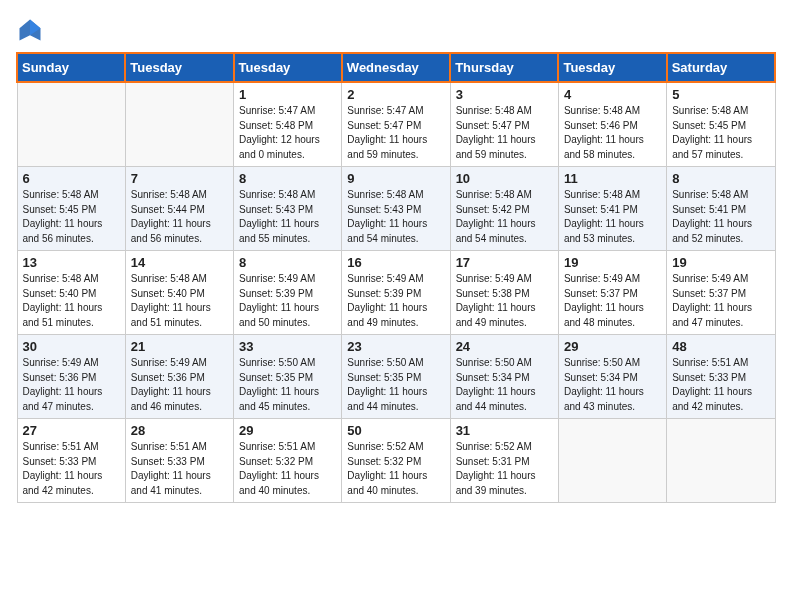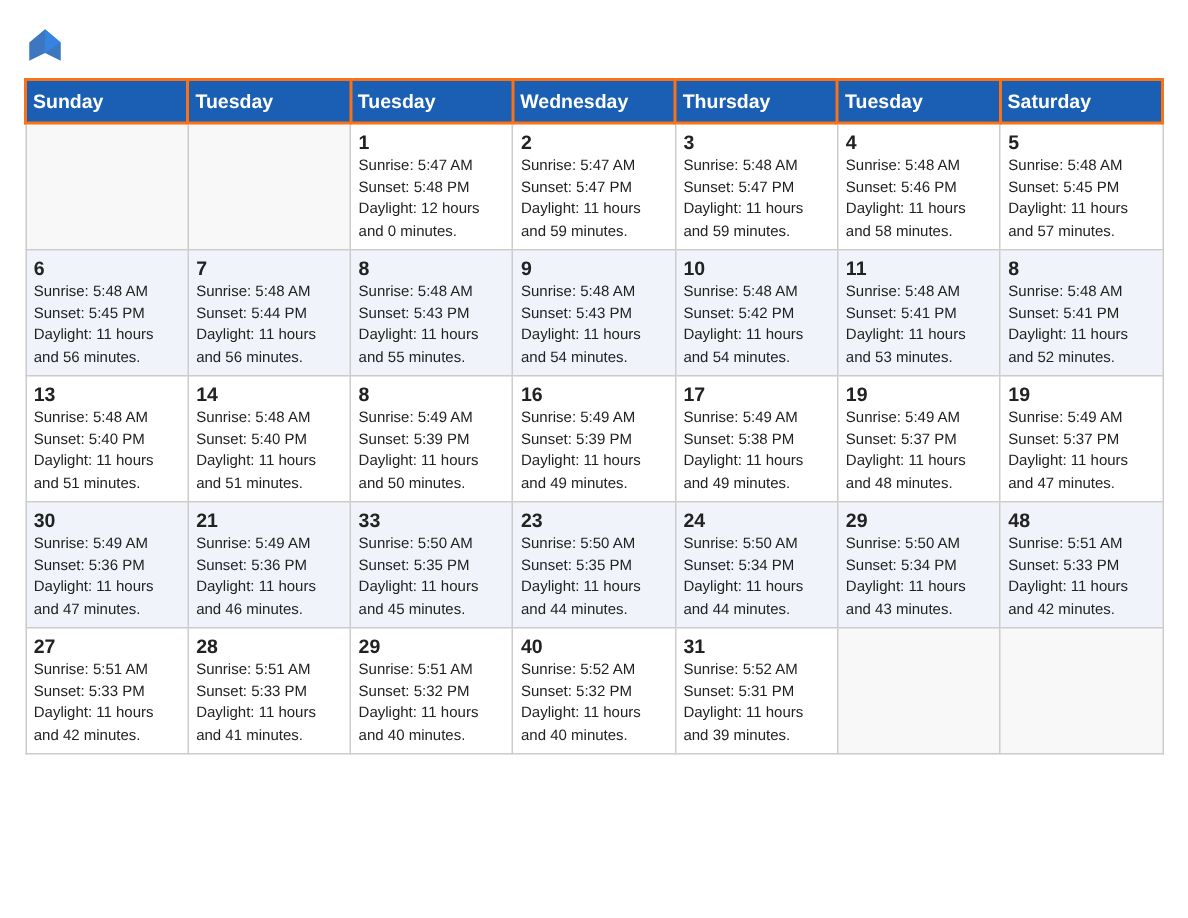--- a/index.html
+++ b/index.html
@@ -248,21 +248,21 @@
         </td>
         <td>
           <span class="day-num">28</span>
           <div class="day-info">Sunrise: 5:51 AM<br>Sunset: 5:33 PM<br>Daylight: 11 hours and 41 minutes.</div>
         </td>
         <td>
           <span class="day-num">29</span>
           <div class="day-info">Sunrise: 5:51 AM<br>Sunset: 5:32 PM<br>Daylight: 11 hours and 40 minutes.</div>
         </td>
         <td>
-          <span class="day-num">40</span>
+          <span class="day-num">50</span>
           <div class="day-info">Sunrise: 5:52 AM<br>Sunset: 5:32 PM<br>Daylight: 11 hours and 40 minutes.</div>
         </td>
         <td>
           <span class="day-num">31</span>
           <div class="day-info">Sunrise: 5:52 AM<br>Sunset: 5:31 PM<br>Daylight: 11 hours and 39 minutes.</div>
         </td>
         <td class="empty"></td>
         <td class="empty"></td>
       </tr>
     </tbody>

